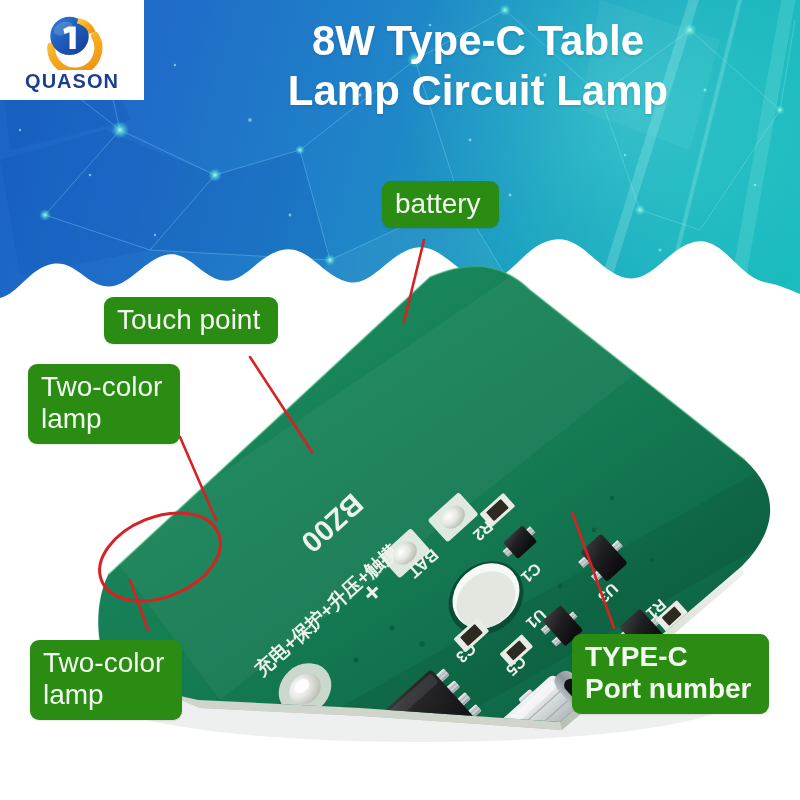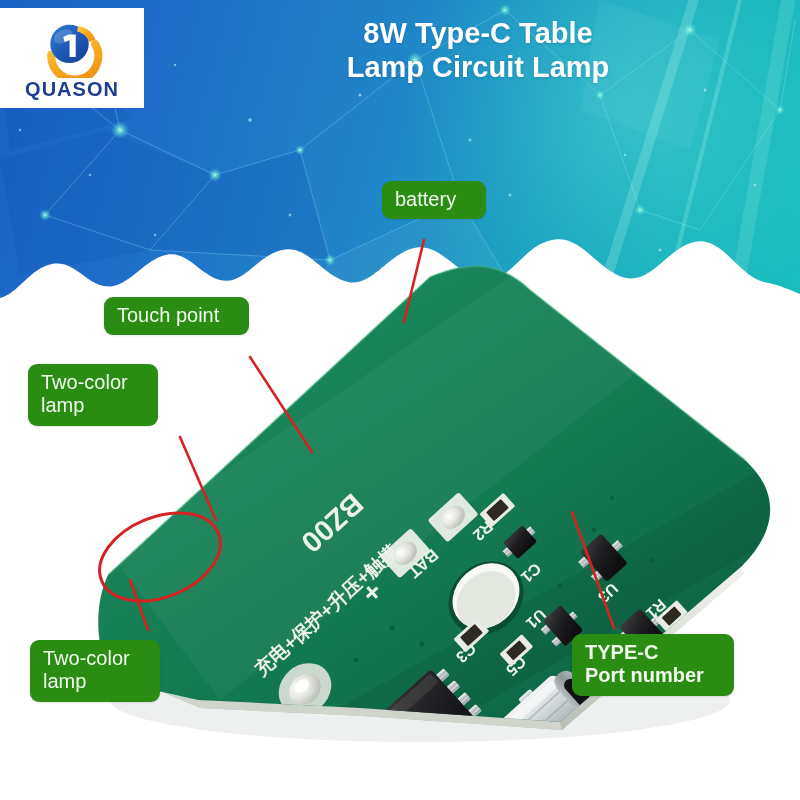--- a/index.html
+++ b/index.html
@@ -20,46 +20,46 @@
   .hero-glow{
     position:absolute;right:-60px;top:-120px;width:460px;height:460px;
     background:radial-gradient(circle at 50% 50%, rgba(120,245,230,0.30) 0%, rgba(120,245,230,0.10) 42%, rgba(120,245,230,0) 70%);
   }
 
   
   .wave{position:absolute;left:0;top:190px;width:800px;height:130px;}
 
   
   .logo-card{
-    position:absolute;left:0;top:8px;width:144px;height:100px;background:#fff;
+    position:absolute;left:0;top:0;width:144px;height:100px;background:#fff;
     display:flex;flex-direction:column;align-items:center;justify-content:center;
   }
   .logo-mark{width:62px;height:62px;display:block;margin-top:-2px;}
   .logo-word{
     font-size:20px;font-weight:bold;color:#1b3f8f;letter-spacing:1px;
     font-family:"Liberation Sans","DejaVu Sans",sans-serif;line-height:1;margin-top:1px;
   }
 
   
   .title{
     position:absolute;left:228px;top:16px;width:500px;
-    color:#ffffff;font-size:29px;font-weight:bold;line-height:1.18;
+    color:#ffffff;font-size:42px;font-weight:bold;line-height:1.18;
     text-align:center;letter-spacing:0px;
     text-shadow:0 1px 3px rgba(0,40,80,0.18);
   }
   .title span{display:block;}
 
   
   .photo{position:absolute;left:0;top:230px;width:800px;height:570px;overflow:hidden;}
 
   
   .callout{
     position:absolute;background:#2b8c13;border-radius:9px;
-    color:#f2faf0;font-size:20px;line-height:1.12;
-    padding:7px 30px 9px 13px;white-space:pre;
+    color:#f2faf0;font-size:28px;line-height:1.12;
+    padding:7px 18px 9px 13px;white-space:pre;
     box-shadow:0 1px 2px rgba(0,0,0,0.10);
   }
   .callout.two-line{line-height:1.15;}
   #c-battery{left:382px;top:181px;}
   #c-touch{left:104px;top:297px;}
   #c-lamp1{left:28px;top:364px;}
   #c-lamp2{left:30px;top:640px;}
   #c-typec{left:572px;top:634px;font-weight:bold;}
 
   .leaders{position:absolute;left:0;top:0;width:800px;height:800px;pointer-events:none;}

